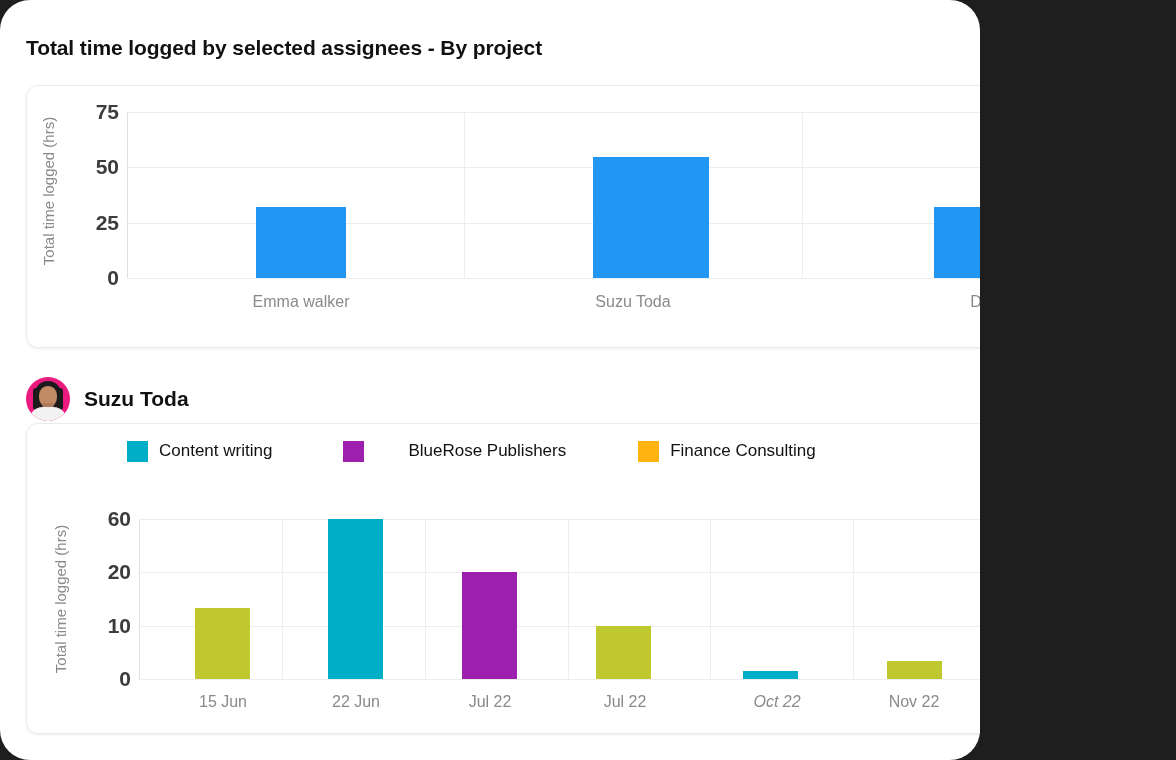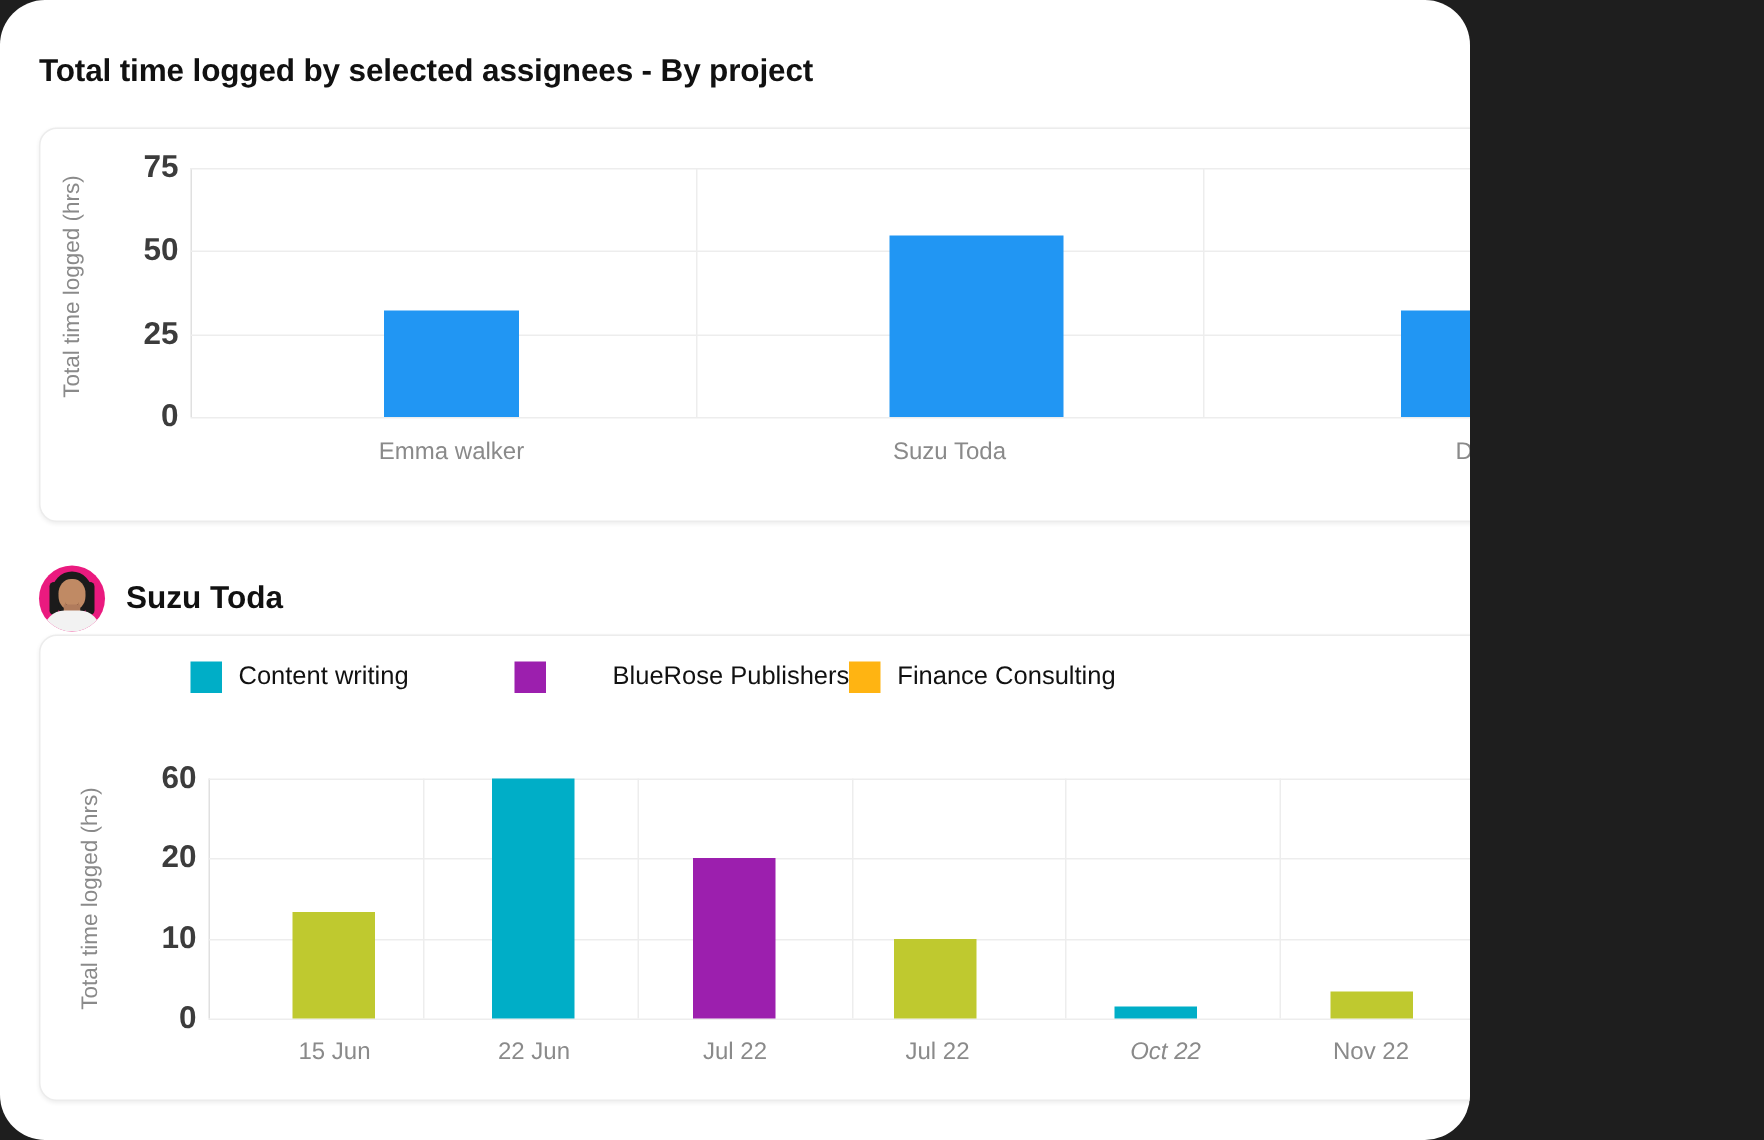--- a/index.html
+++ b/index.html
@@ -279,21 +279,21 @@
     </div>
   </div>
 
   <div class="card" style="position:absolute; left:26px; top:423px; width:1124px; height:311px;">
 
     <div class="legend" style="position:absolute; left:100px; top:17px;">
       <div class="legend-item" style="margin-right:71px;">
         <span class="legend-swatch" style="background:#00AEC7;"></span>
         <span class="legend-label">Content writing</span>
       </div>
-      <div class="legend-item" style="gap:44px;">
+      <div class="legend-item" style="margin-right:72px;gap:44px;">
         <span class="legend-swatch" style="background:#9C1FAE;"></span>
         <span class="legend-label">BlueRose Publishers</span>
       </div>
       <div class="legend-item" style="margin-right:72px;">
         <span class="legend-swatch" style="background:#FFB412;"></span>
         <span class="legend-label">Finance Consulting</span>
       </div>
     </div>
 
     <div class="chart" style="position:absolute; left:0; top:0; width:1124px; height:311px;">

